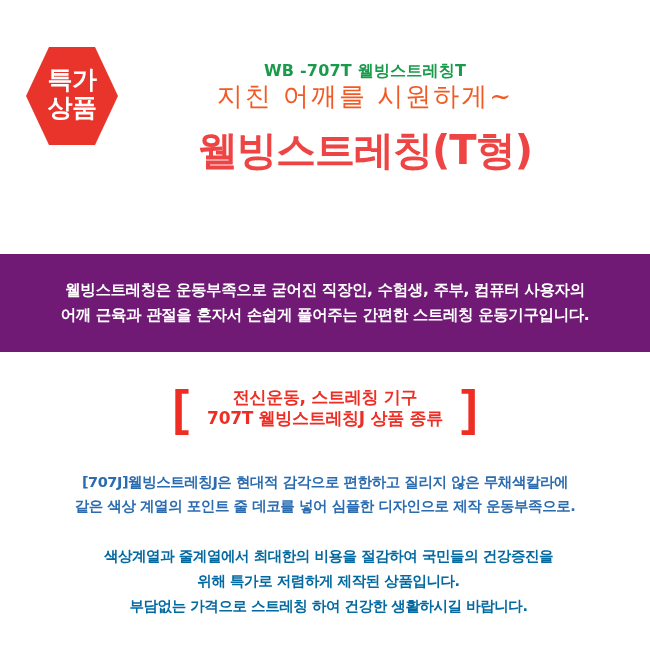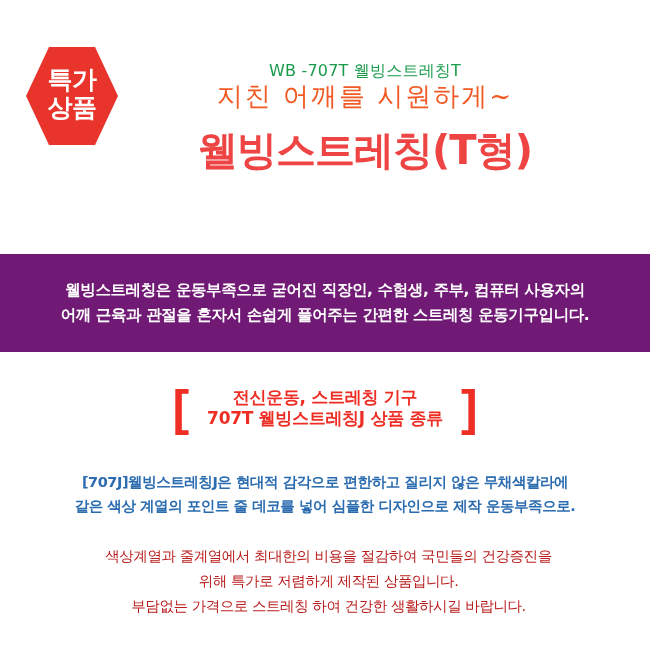--- a/index.html
+++ b/index.html
@@ -60,21 +60,21 @@
     position: absolute;
     left: 120px;
     right: 40px;
     top: 0;
     text-align: center;
   }
 
   .model-line {
     color: #1A9B4C;
     font-size: 16px;
-    font-weight: normal;
+    font-weight: bold;
     letter-spacing: 0.2px;
     margin-top: 63px;
     line-height: 1;
   }
 
   .script-line {
     color: #F15A24;
     font-size: 26px;
     font-weight: normal;
     font-family: "DejaVu Serif", "Liberation Serif", serif;
@@ -168,23 +168,23 @@
 
   
   .salmon-block {
     position: absolute;
     left: 0;
     top: 544px;
     width: 650px;
     text-align: center;
   }
   .salmon-line {
-    color: #b91c1c;
+    color: #0369a1;
     font-size: 14.5px;
-    font-weight: normal;
+    font-weight: bold;
     line-height: 1.72;
     letter-spacing: -0.45px;
     white-space: nowrap;
     padding-left: 7px;
   }
 </style>
 </head>
 <body>
 
 <div class="page">

